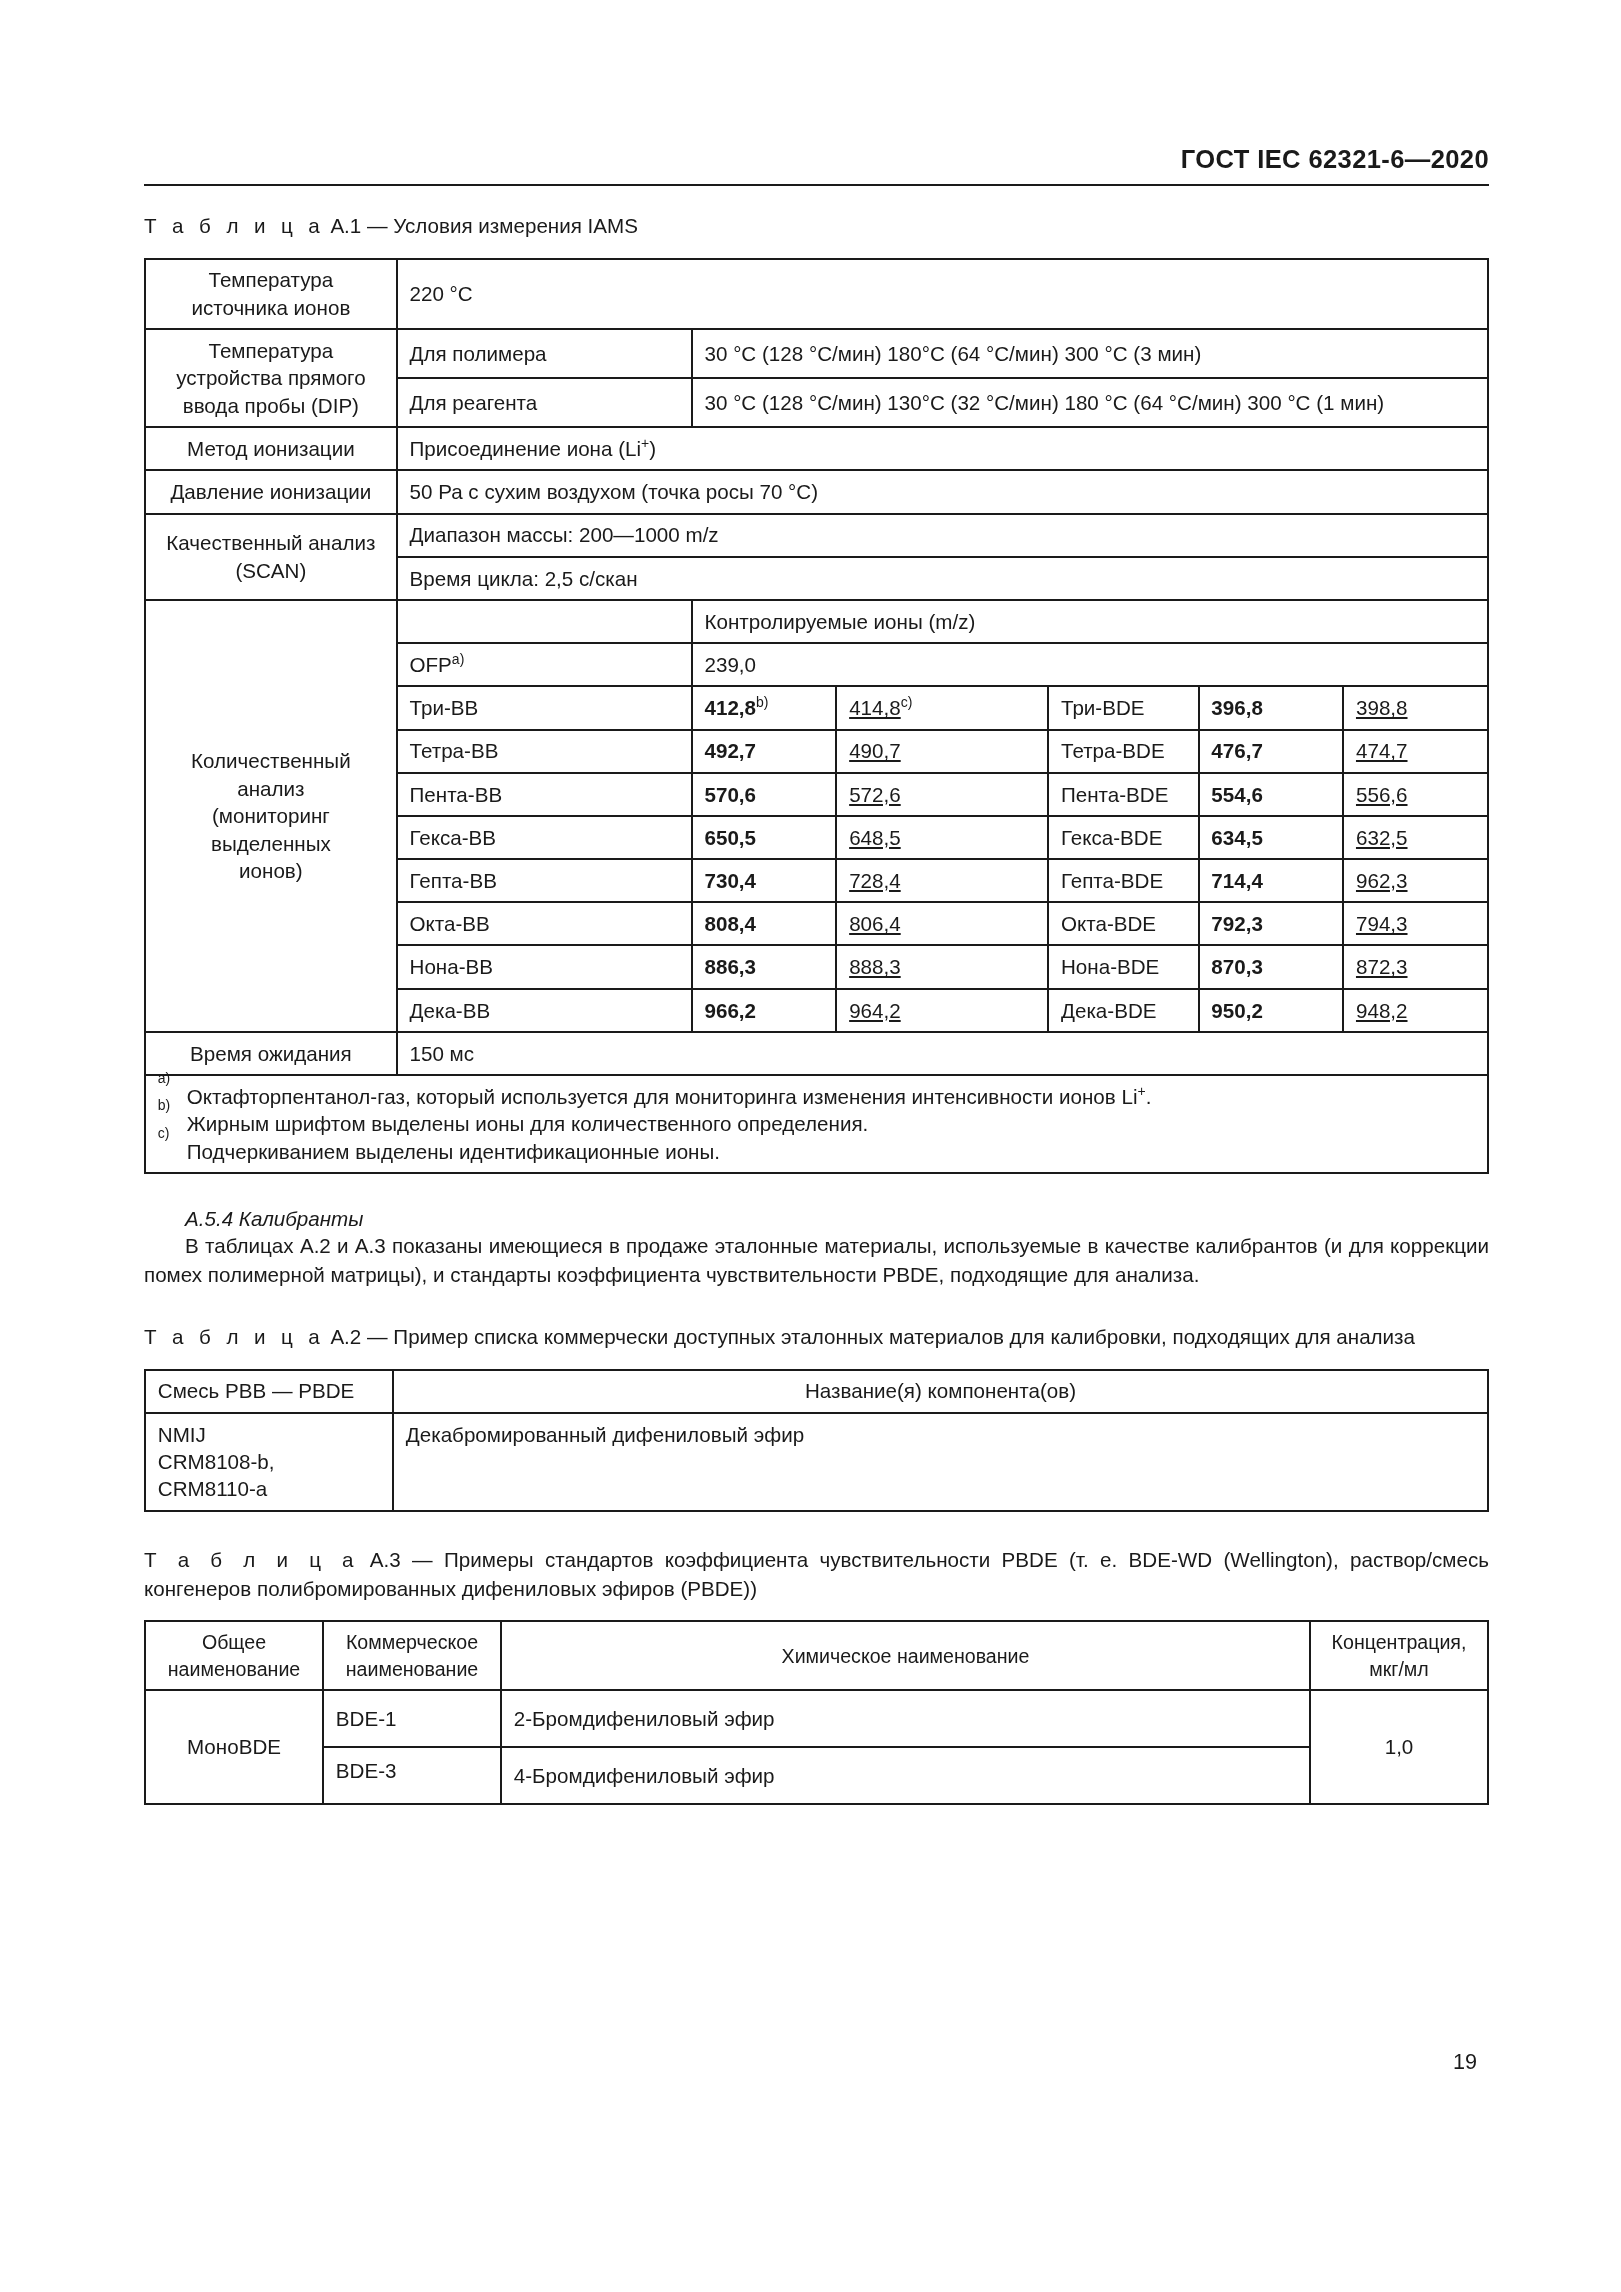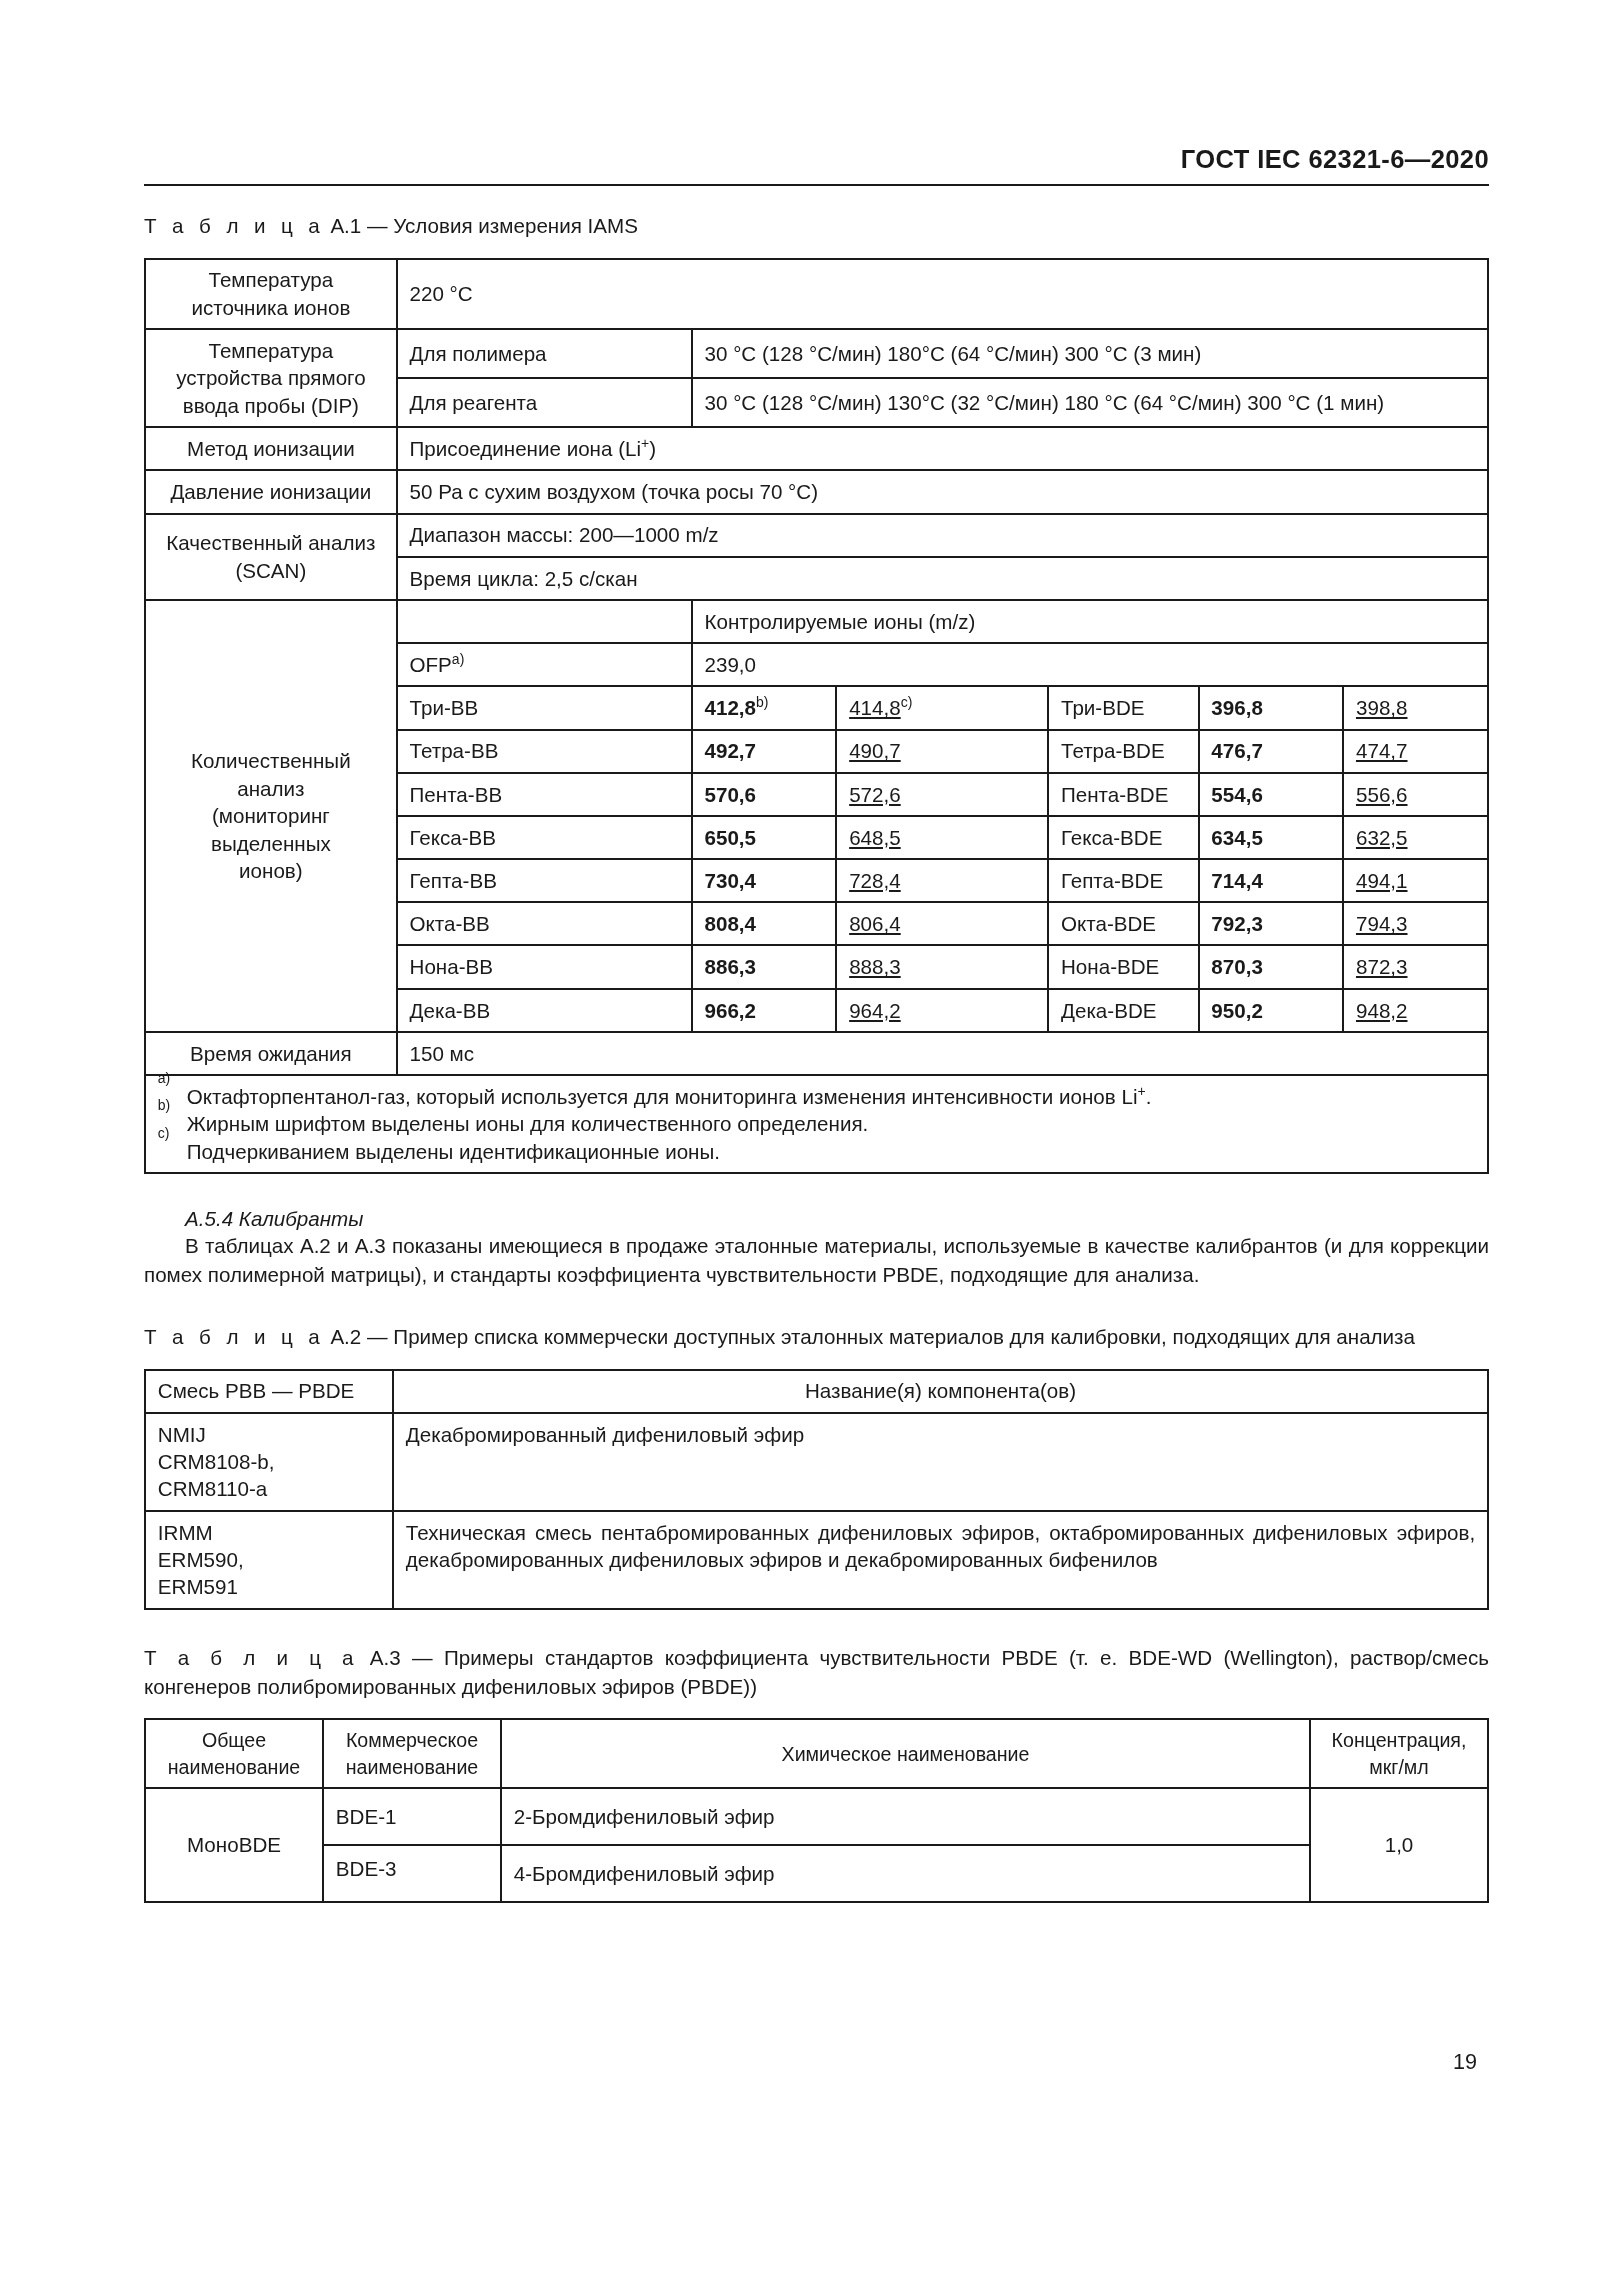--- a/index.html
+++ b/index.html
@@ -245,21 +245,21 @@
           <td class="l b">634,5</td>
           <td class="l u"><span class="ul">632,5</span></td>
         </tr>
 
         <tr>
           <td class="l" colspan="2">Гепта-BB</td>
           <td class="l b">730,4</td>
           <td class="l u"><span class="ul">728,4</span></td>
           <td class="l">Гепта-BDE</td>
           <td class="l b">714,4</td>
-          <td class="l u"><span class="ul">494,1</span></td>
+          <td class="l u"><span class="ul">962,3</span></td>
         </tr>
 
         <tr>
           <td class="l" colspan="2">Окта-BB</td>
           <td class="l b">808,4</td>
           <td class="l u"><span class="ul">806,4</span></td>
           <td class="l">Окта-BDE</td>
           <td class="l b">792,3</td>
           <td class="l u"><span class="ul">794,3</span></td>
         </tr>
@@ -320,26 +320,20 @@
       <tbody>
         <tr>
           <td class="l">Смесь PBB — PBDE</td>
           <td class="c">Название(я) компонента(ов)</td>
         </tr>
         <tr>
           <td class="l" style="vertical-align:top;white-space:pre-line">NMIJ
 CRM8108-b,
 CRM8110-a</td>
           <td class="l" style="vertical-align:top">Декабромированный дифениловый эфир</td>
-        </tr>
-        <tr>
-          <td class="l" style="vertical-align:top;white-space:pre-line">IRMM
-ERM590,
-ERM591</td>
-          <td class="l" style="vertical-align:top;text-align:justify">Техническая смесь пентабромированных дифениловых эфиров, октабромированных дифениловых эфиров, декабромированных дифениловых эфиров и декабромированных бифенилов</td>
         </tr>
       </tbody>
     </table>
 
     <div class="gap-34"></div>
 
     <p class="table-caption">
       <span class="cap-word">Т а б л и ц а</span>
       <span class="cap-num">А.3</span>
       <span class="cap-num">— Примеры стандартов коэффициента чувствительности PBDE (т. е. BDE-WD (Wellington), раствор/смесь конгенеров полибромированных дифениловых эфиров (PBDE))</span>

